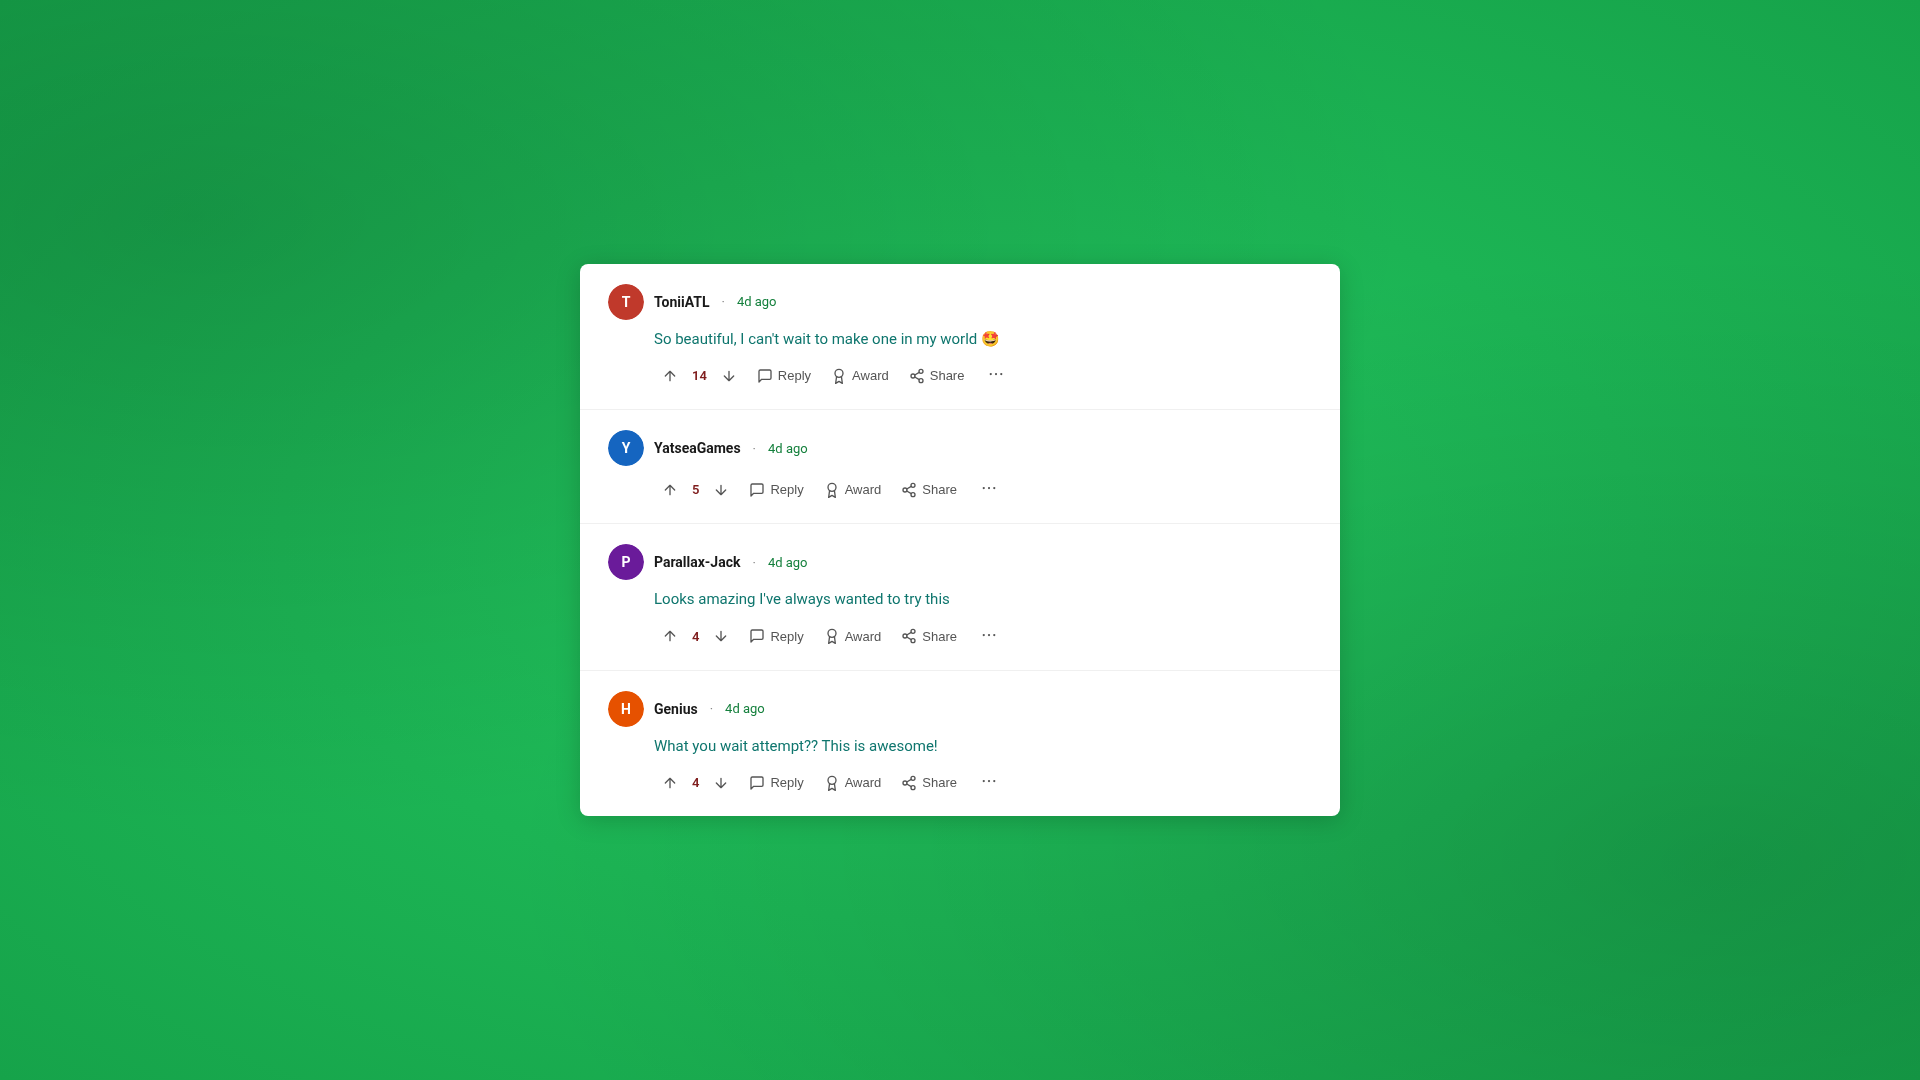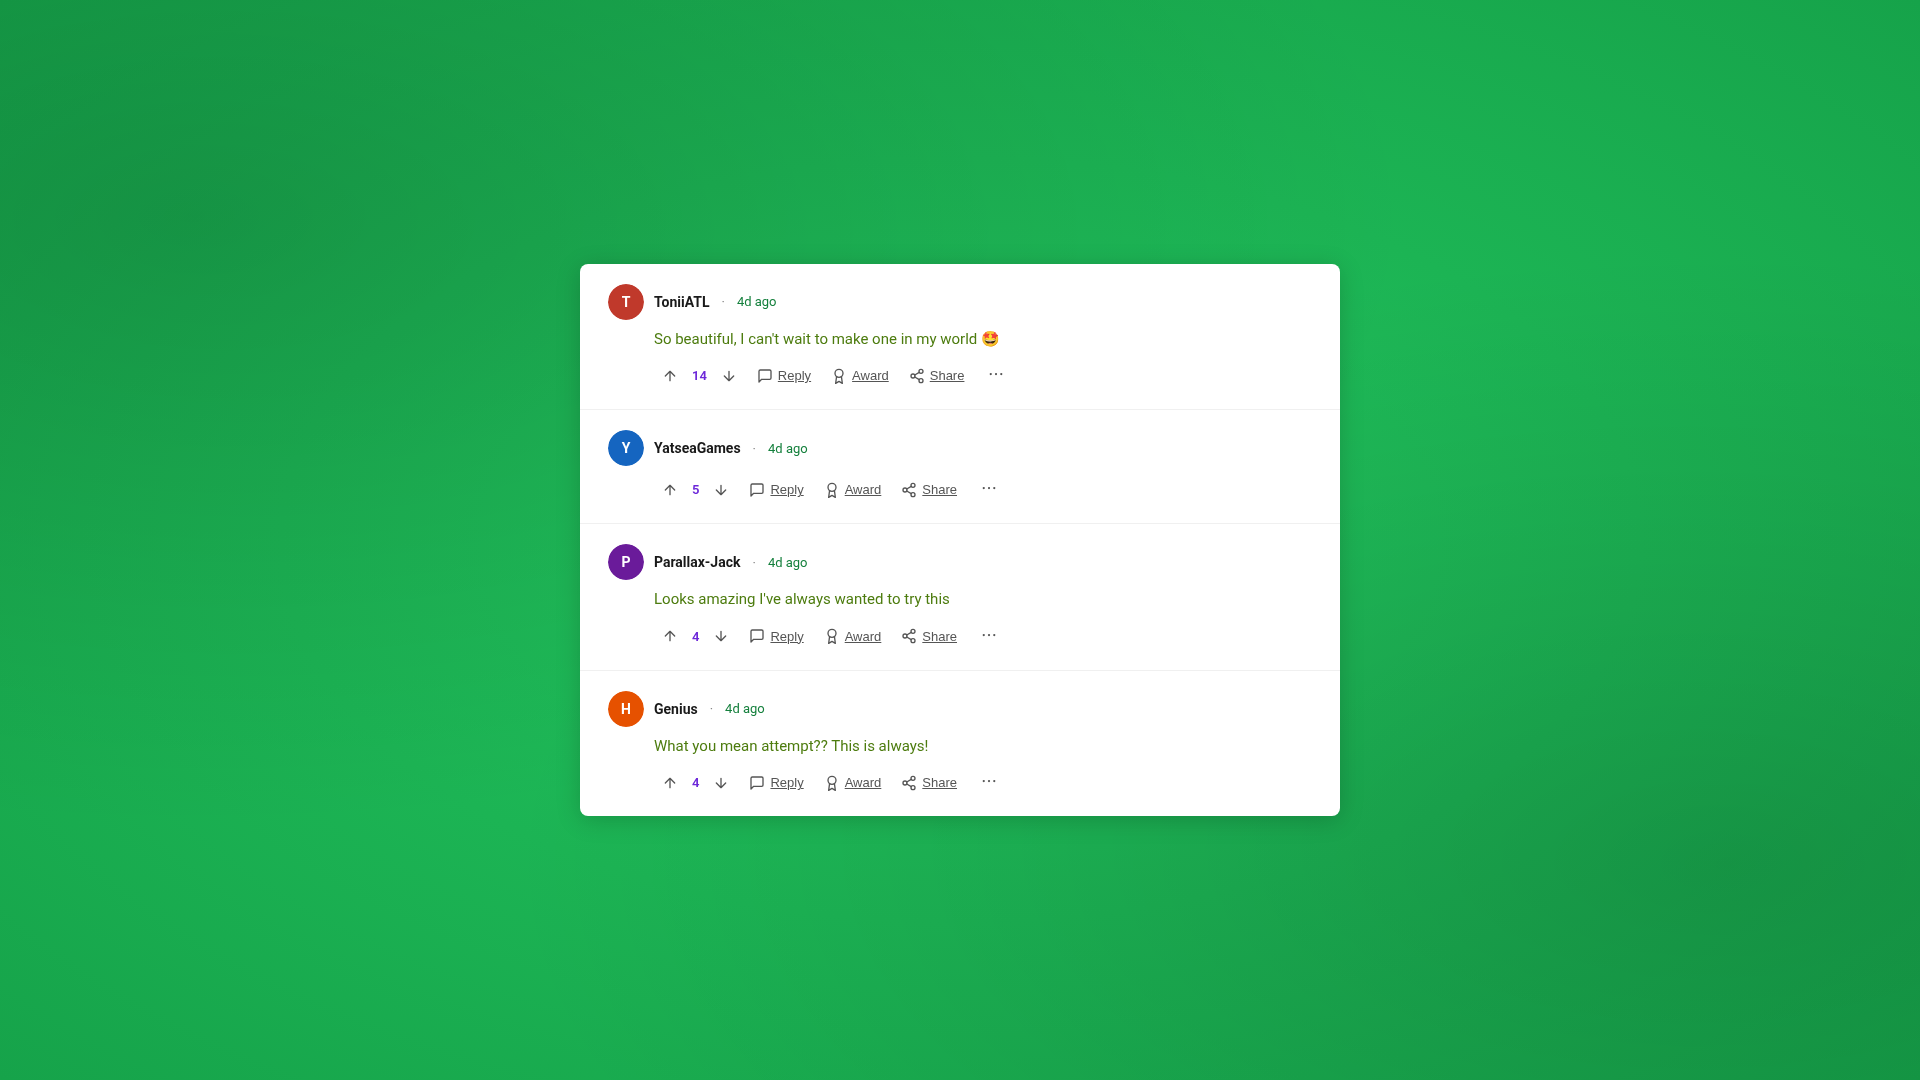--- a/index.html
+++ b/index.html
@@ -78,21 +78,21 @@
       font-size: 13px;
     }
 
     .timestamp {
       color: #15803d;
       font-size: 13px;
     }
 
     .comment-body {
       font-size: 15px;
-      color: #4d7c0f;
+      color: #0f766e;
       line-height: 1.5;
       margin-bottom: 10px;
       padding-left: 46px;
     }
 
     .comment-actions {
       display: flex;
       align-items: center;
       gap: 4px;
       padding-left: 46px;
@@ -104,33 +104,32 @@
       gap: 5px;
       padding: 5px 8px;
       border: none;
       background: none;
       cursor: pointer;
       border-radius: 4px;
       font-size: 13px;
       color: #555;
       font-weight: 500;
       transition: background 0.15s;
-      text-decoration: underline;
     }
 
     .vote-group {
       display: flex;
       align-items: center;
       gap: 2px;
     }
 
     .vote-count {
       font-size: 13px;
       font-weight: 600;
-      color: #6d28d9;
+      color: #7f1d1d;
       padding: 0 4px;
     }
 
     .more-btn {
       margin-left: 4px;
       padding: 5px 7px;
       border: none;
       background: none;
       cursor: pointer;
       border-radius: 4px;
@@ -348,21 +347,21 @@
     <div class="comment-header">
       <div class="avatar">
         <div class="avatar-circle" style="background:#e65100">H</div>
       </div>
       <div class="comment-meta">
         <span class="username">Genius</span>
         <span class="dot">·</span>
         <span class="timestamp">4d ago</span>
       </div>
     </div>
-    <div class="comment-body">What you mean attempt?? This is always!</div>
+    <div class="comment-body">What you wait attempt?? This is awesome!</div>
     <div class="comment-actions">
       <div class="vote-group">
         <button class="action-btn">
           <svg class="svg-icon" viewBox="0 0 24 24">
             <path d="M12 19V5M5 12l7-7 7 7"></path>
           </svg>
         </button>
         <span class="vote-count">4</span>
         <button class="action-btn">
           <svg class="svg-icon" viewBox="0 0 24 24">

